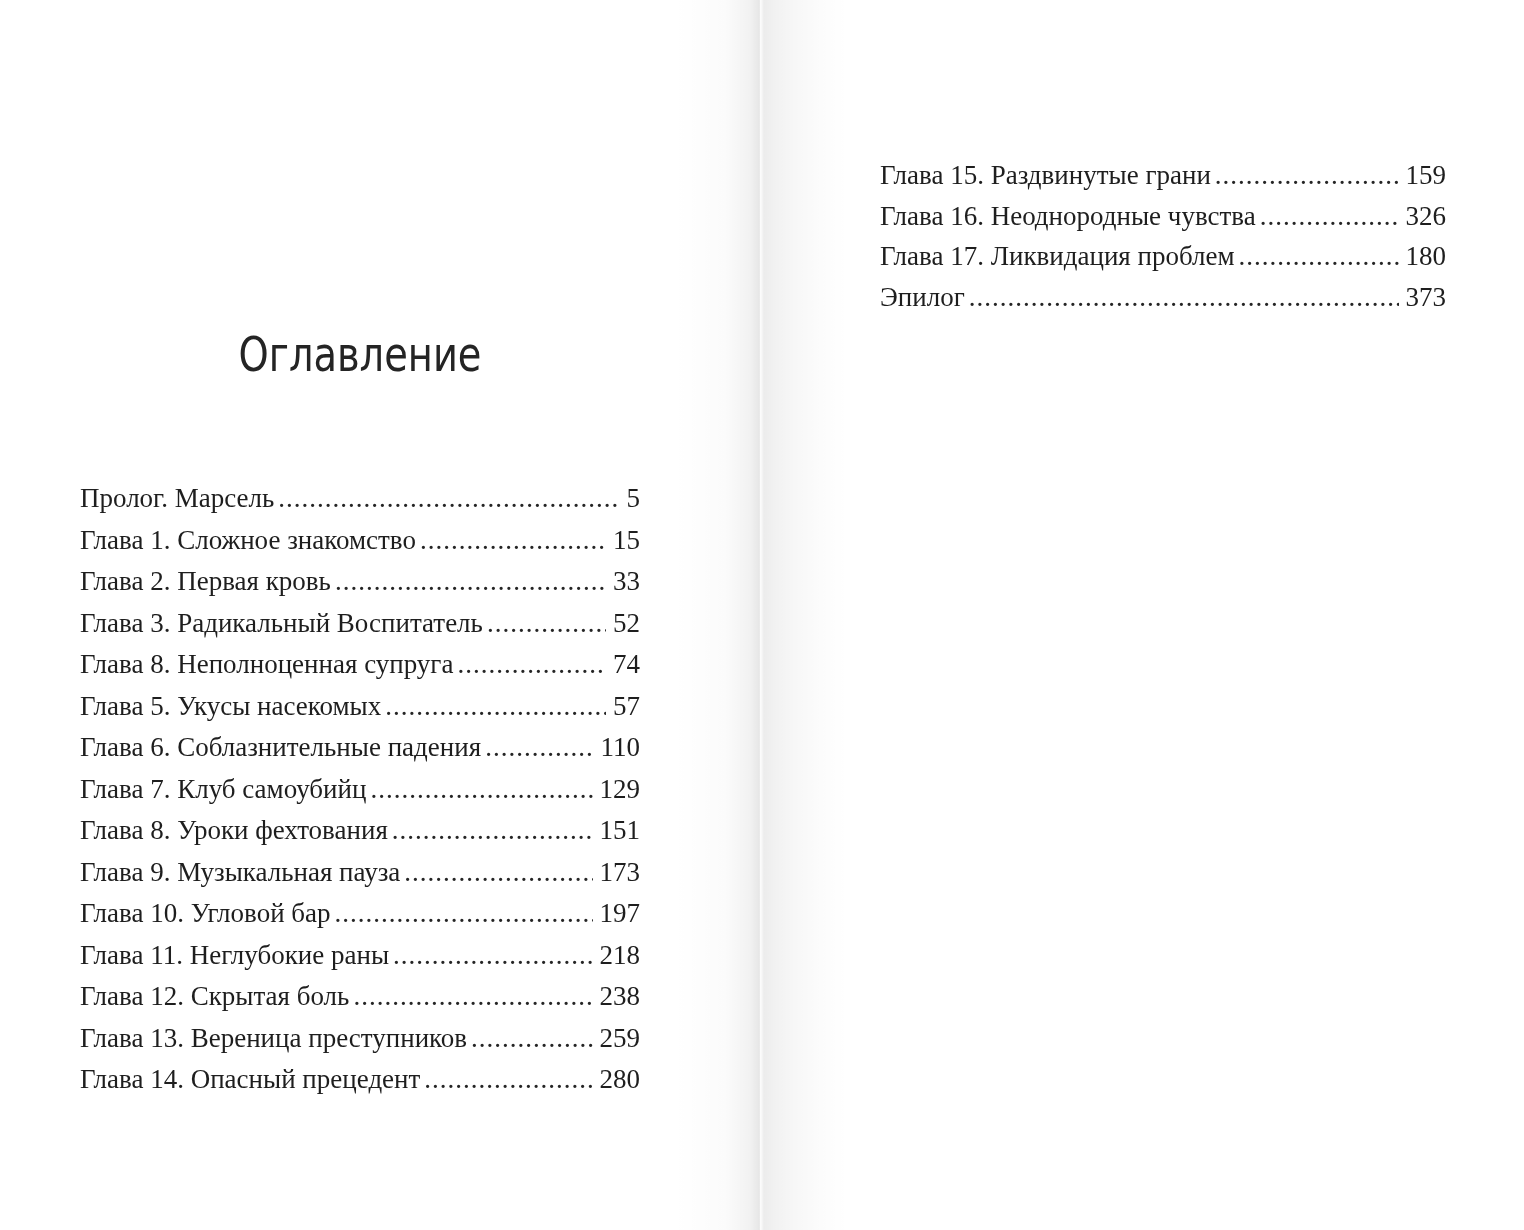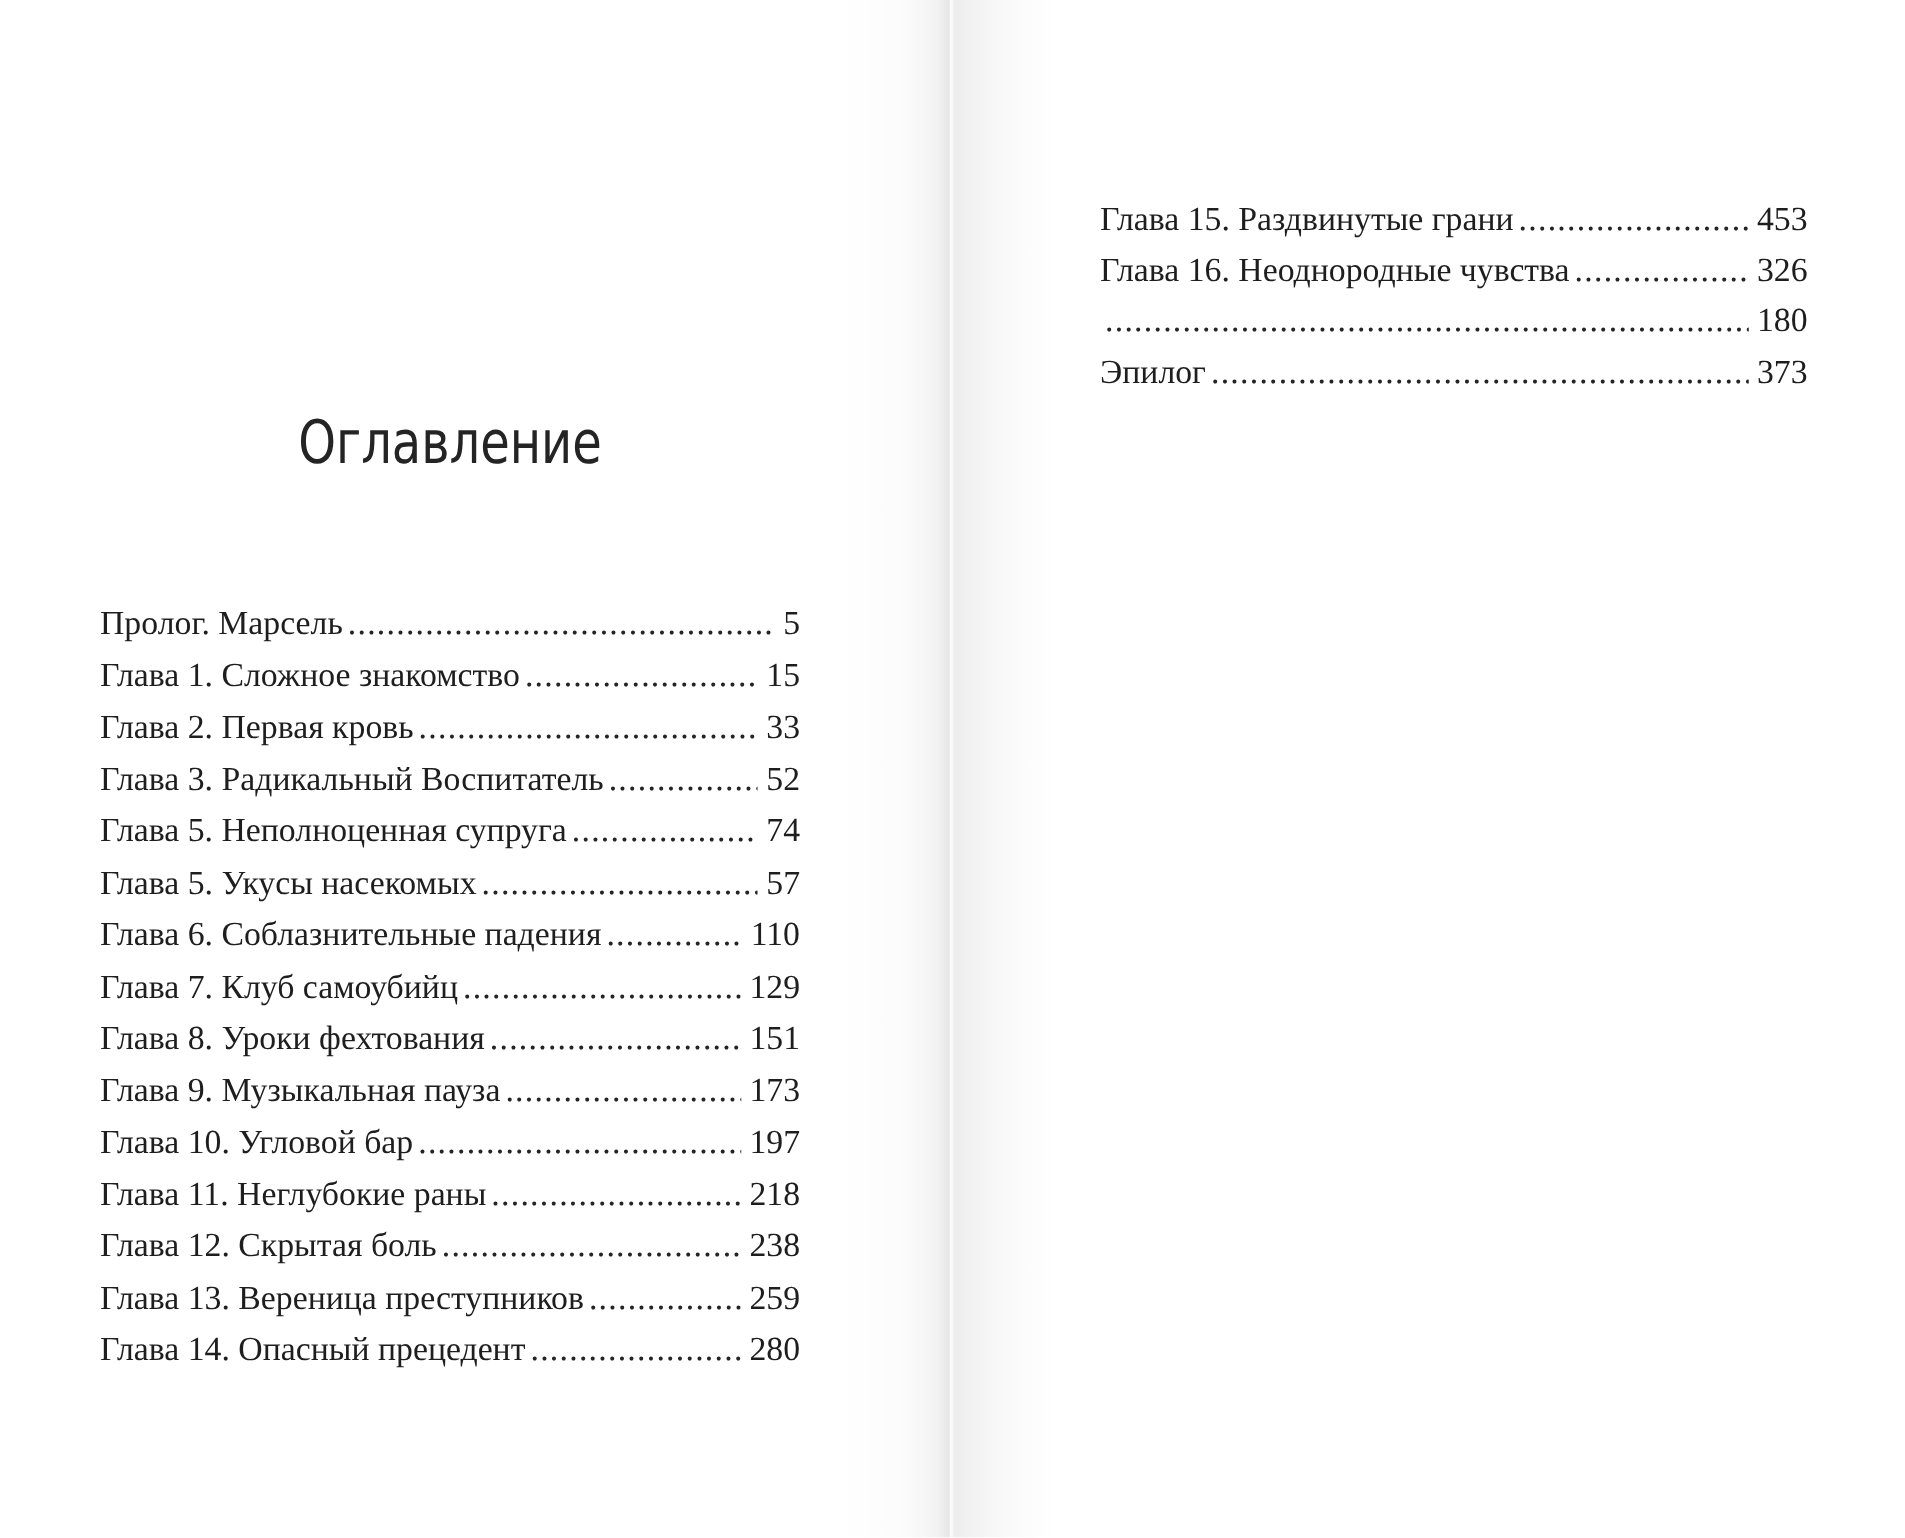--- a/index.html
+++ b/index.html
@@ -125,21 +125,21 @@
           <span class="toc-num">33</span>
         </div>
 
         <div class="toc-row">
           <span class="toc-label">Глава 3. Радикальный Воспитатель</span>
           <span class="toc-dots"></span>
           <span class="toc-num">52</span>
         </div>
 
         <div class="toc-row">
-          <span class="toc-label">Глава 5. Неполноценная супруга</span>
+          <span class="toc-label">Глава 8. Неполноценная супруга</span>
           <span class="toc-dots"></span>
           <span class="toc-num">74</span>
         </div>
 
         <div class="toc-row">
           <span class="toc-label">Глава 5. Укусы насекомых</span>
           <span class="toc-dots"></span>
           <span class="toc-num">57</span>
         </div>
 
@@ -198,30 +198,31 @@
         </div>
       </div>
   </div>
 
   <div>
     <div class="toc-list toc-list-right">
 
         <div class="toc-row">
           <span class="toc-label">Глава 15. Раздвинутые грани</span>
           <span class="toc-dots"></span>
-          <span class="toc-num">453</span>
+          <span class="toc-num">159</span>
         </div>
 
         <div class="toc-row">
           <span class="toc-label">Глава 16. Неоднородные чувства</span>
           <span class="toc-dots"></span>
           <span class="toc-num">326</span>
         </div>
 
         <div class="toc-row">
+          <span class="toc-label">Глава 17. Ликвидация проблем</span>
           <span class="toc-dots"></span>
           <span class="toc-num">180</span>
         </div>
 
         <div class="toc-row">
           <span class="toc-label">Эпилог</span>
           <span class="toc-dots"></span>
           <span class="toc-num">373</span>
         </div>
       </div>

